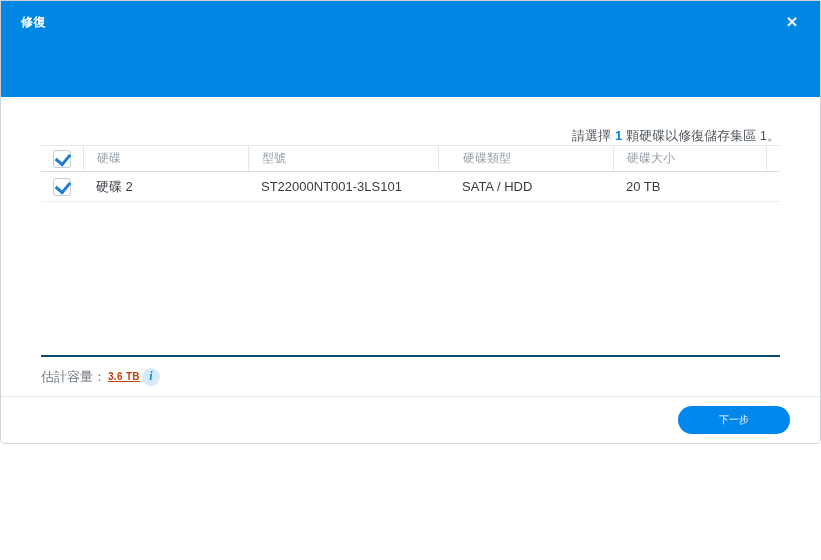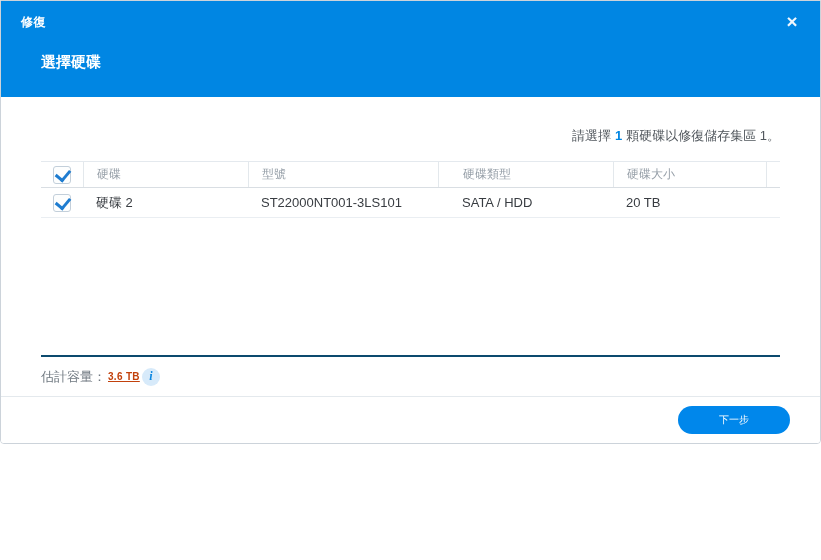--- a/index.html
+++ b/index.html
@@ -41,21 +41,21 @@
     display: flex; flex-direction: column;
     background: #ffffff;
   }
   .instruction {
     margin-top: 30px;
     font-size: 13px; color: #51575d; line-height: 18px; text-align: right;
   }
   .instruction .count { color: #0086e3; font-weight: bold; margin: 0 4px; }
 
   
-  .grid { margin-top: 16px; }
+  .grid { }
   .grid-header {
     display: flex; height: 27px; align-items: center;
     border-top: 1px solid #e4e9ee;
     border-bottom: 1px solid #d9dee3;
     color: #959ea7; font-size: 12px;
   }
   .grid-header .cell { height: 100%; display: flex; align-items: center; }
   .grid-header .cell + .cell { border-left: 1px solid #e3e8ec; }
   .grid-row {
     display: flex; height: 30px; align-items: center;
@@ -121,21 +121,20 @@
   }
 </style>
 </head>
 <body>
 
 <div class="dialog">
 
   <div class="header">
     <div class="window-title">修復</div>
     <div class="close-btn">×</div>
-    <div class="page-title">選擇硬碟</div>
   </div>
 
   <div class="content">
 
     <div class="instruction">
       <span>請選擇</span><span class="count">1</span><span>顆硬碟以修復儲存集區 1。</span>
     </div>
 
     <div class="grid">
       <div class="grid-header">

